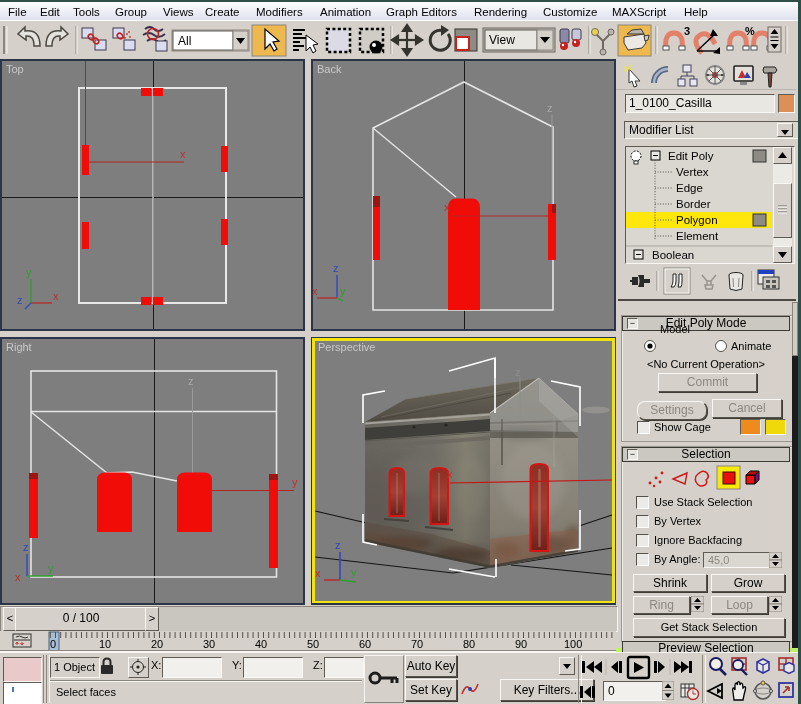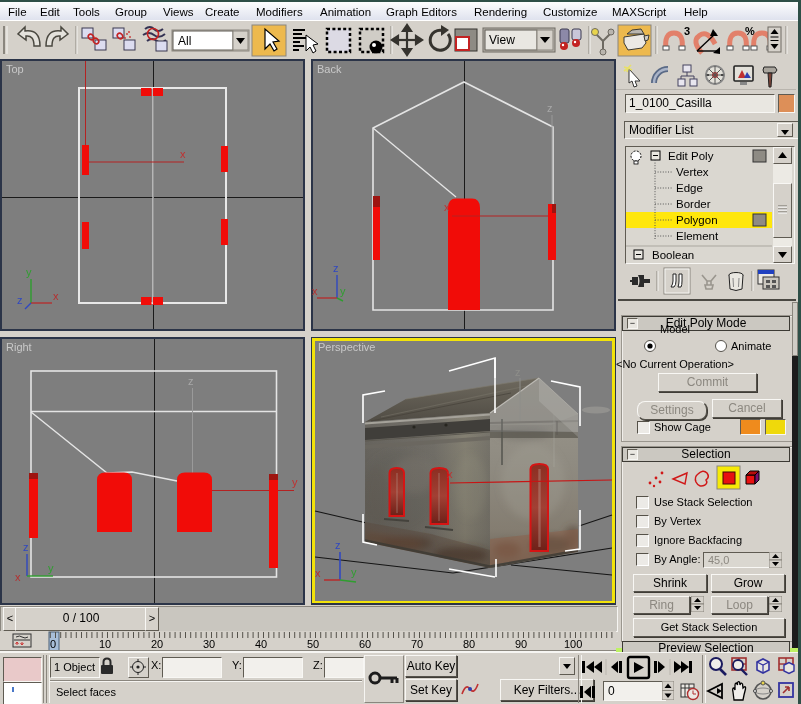--- a/index.html
+++ b/index.html
@@ -557,21 +557,21 @@
 
     <svg width="24" height="14" style="position:absolute;left:27px;top:280px;">
         <circle cx="7" cy="7" r="5.5" fill="#fff" stroke="#55524b"></circle>
         <circle cx="7" cy="7" r="2.6" fill="#000"></circle>
       </svg>
     <div class="lbl" style="left:44px;top:264px;">Model</div>
     <svg width="24" height="14" style="position:absolute;left:98px;top:280px;">
         <circle cx="7" cy="7" r="5.5" fill="#fff" stroke="#55524b"></circle>
       </svg>
     <div class="lbl" style="left:115px;top:281px;">Animate</div>
-    <div class="lbl" style="left:0;top:299px;width:180px;font-size:11px;">&lt;No Current Operation&gt;</div>
+    <div class="lbl" style="left:0;top:299px;width:180px;text-align:center;font-size:11px;">&lt;No Current Operation&gt;</div>
     <div class="btn btng" style="left:42px;top:314px;width:97px;height:17px;line-height:17px;">Commit</div>
     <div class="btn btng" style="left:21px;top:342px;width:68px;height:17px;line-height:17px;border-radius:8px;">Settings</div>
     <div class="btn btng" style="left:96px;top:340px;width:68px;height:17px;line-height:17px;">Cancel</div>
     <div class="cb" style="left:21px;top:362px;"></div>
     <div class="lbl" style="left:38px;top:362px;">Show Cage</div>
     <div class="abs sunken" style="left:124px;top:360px;width:19px;height:14px;background:#ef8b1d;"></div>
     <div class="abs sunken" style="left:149px;top:360px;width:19px;height:14px;background:#efd90b;"></div>
 
     <div class="abs" style="left:5px;top:387px;width:171px;height:194px;border:1px solid #9a968e;box-shadow:inset 1px 1px 0 #f0eeea;"></div>
     <div class="rolltitle" style="left:6px;top:388px;width:166px;height:13px;line-height:13px;">Selection</div>

